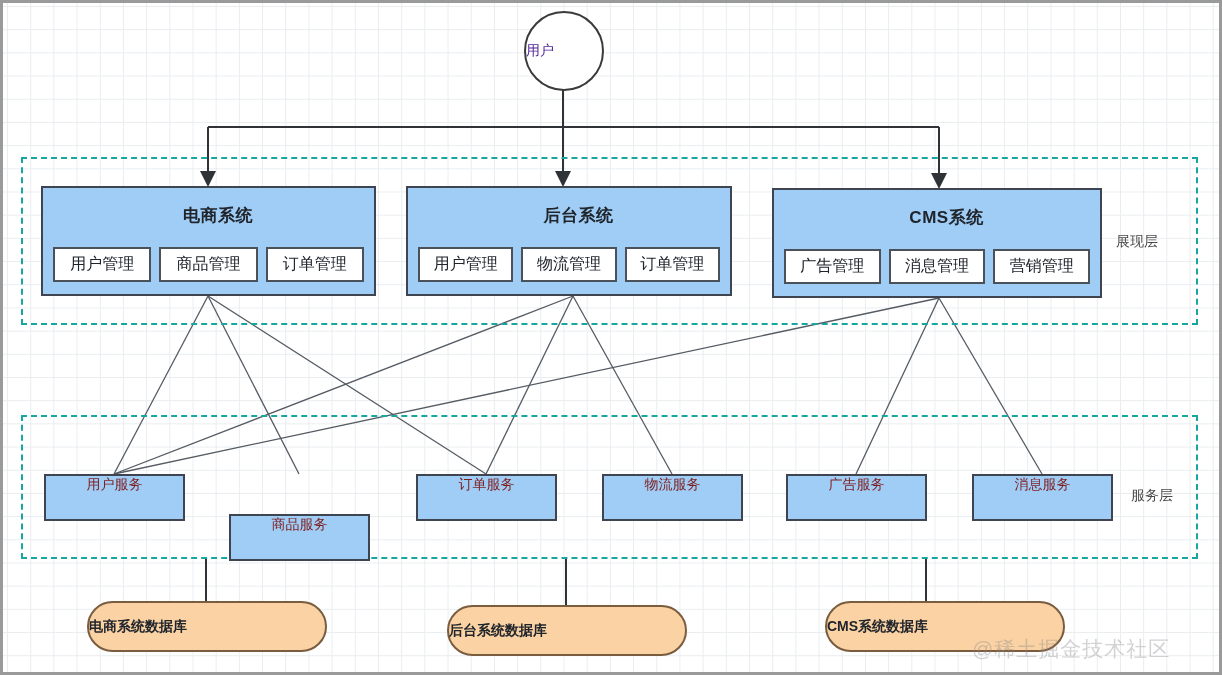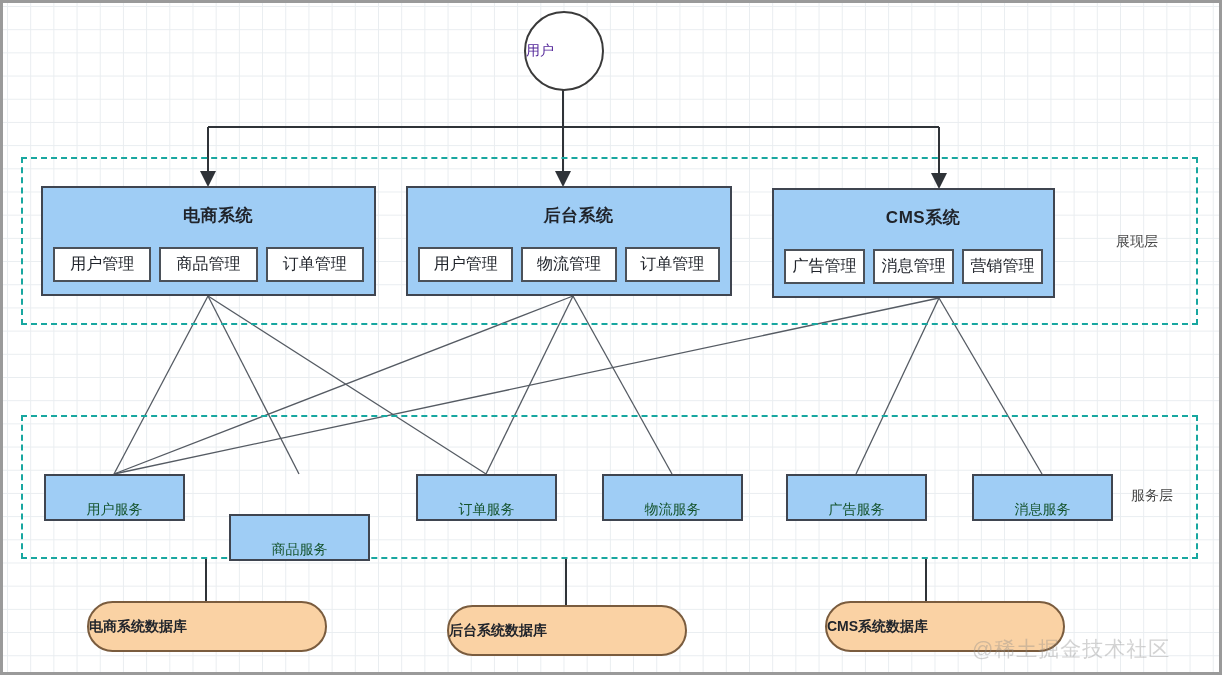--- a/index.html
+++ b/index.html
@@ -74,22 +74,22 @@
     text-align:center;
     white-space:nowrap;
   }
 
   
   .service{
     position:absolute;
     box-sizing:border-box;
     background:#9fcdf5;
     border:2.5px solid #3f4550;
-    display:flex;align-items:flex-end;justify-content:center;
-    font-size:14px;color:#14532d;
+    display:flex;align-items:flex-start;justify-content:center;
+    font-size:14px;color:#7f1d1d;
   }
 
   
   .database{
     position:absolute;
     box-sizing:border-box;
     background:#fad2a4;
     border:2.5px solid #7a5c3e;
     border-radius:26px;
     display:flex;align-items:center;
@@ -166,21 +166,21 @@
 
   <div class="system" style="left:403px;top:183px;width:326px;height:110px;">
     <div class="system-title">后台系统</div>
     <div class="module-row">
       <div class="module">用户管理</div>
       <div class="module">物流管理</div>
       <div class="module">订单管理</div>
     </div>
   </div>
 
-  <div class="system" style="left:769px;top:185px;width:283px;height:110px;">
+  <div class="system" style="left:769px;top:185px;width:330px;height:110px;">
     <div class="system-title">CMS系统</div>
     <div class="module-row">
       <div class="module">广告管理</div>
       <div class="module">消息管理</div>
       <div class="module">营销管理</div>
     </div>
   </div>
 
   <div class="layer-band" style="left:18px;top:412px;width:1177px;height:144px;"></div>
   <div class="layer-label" style="left:1128px;top:484px;">服务层</div>

